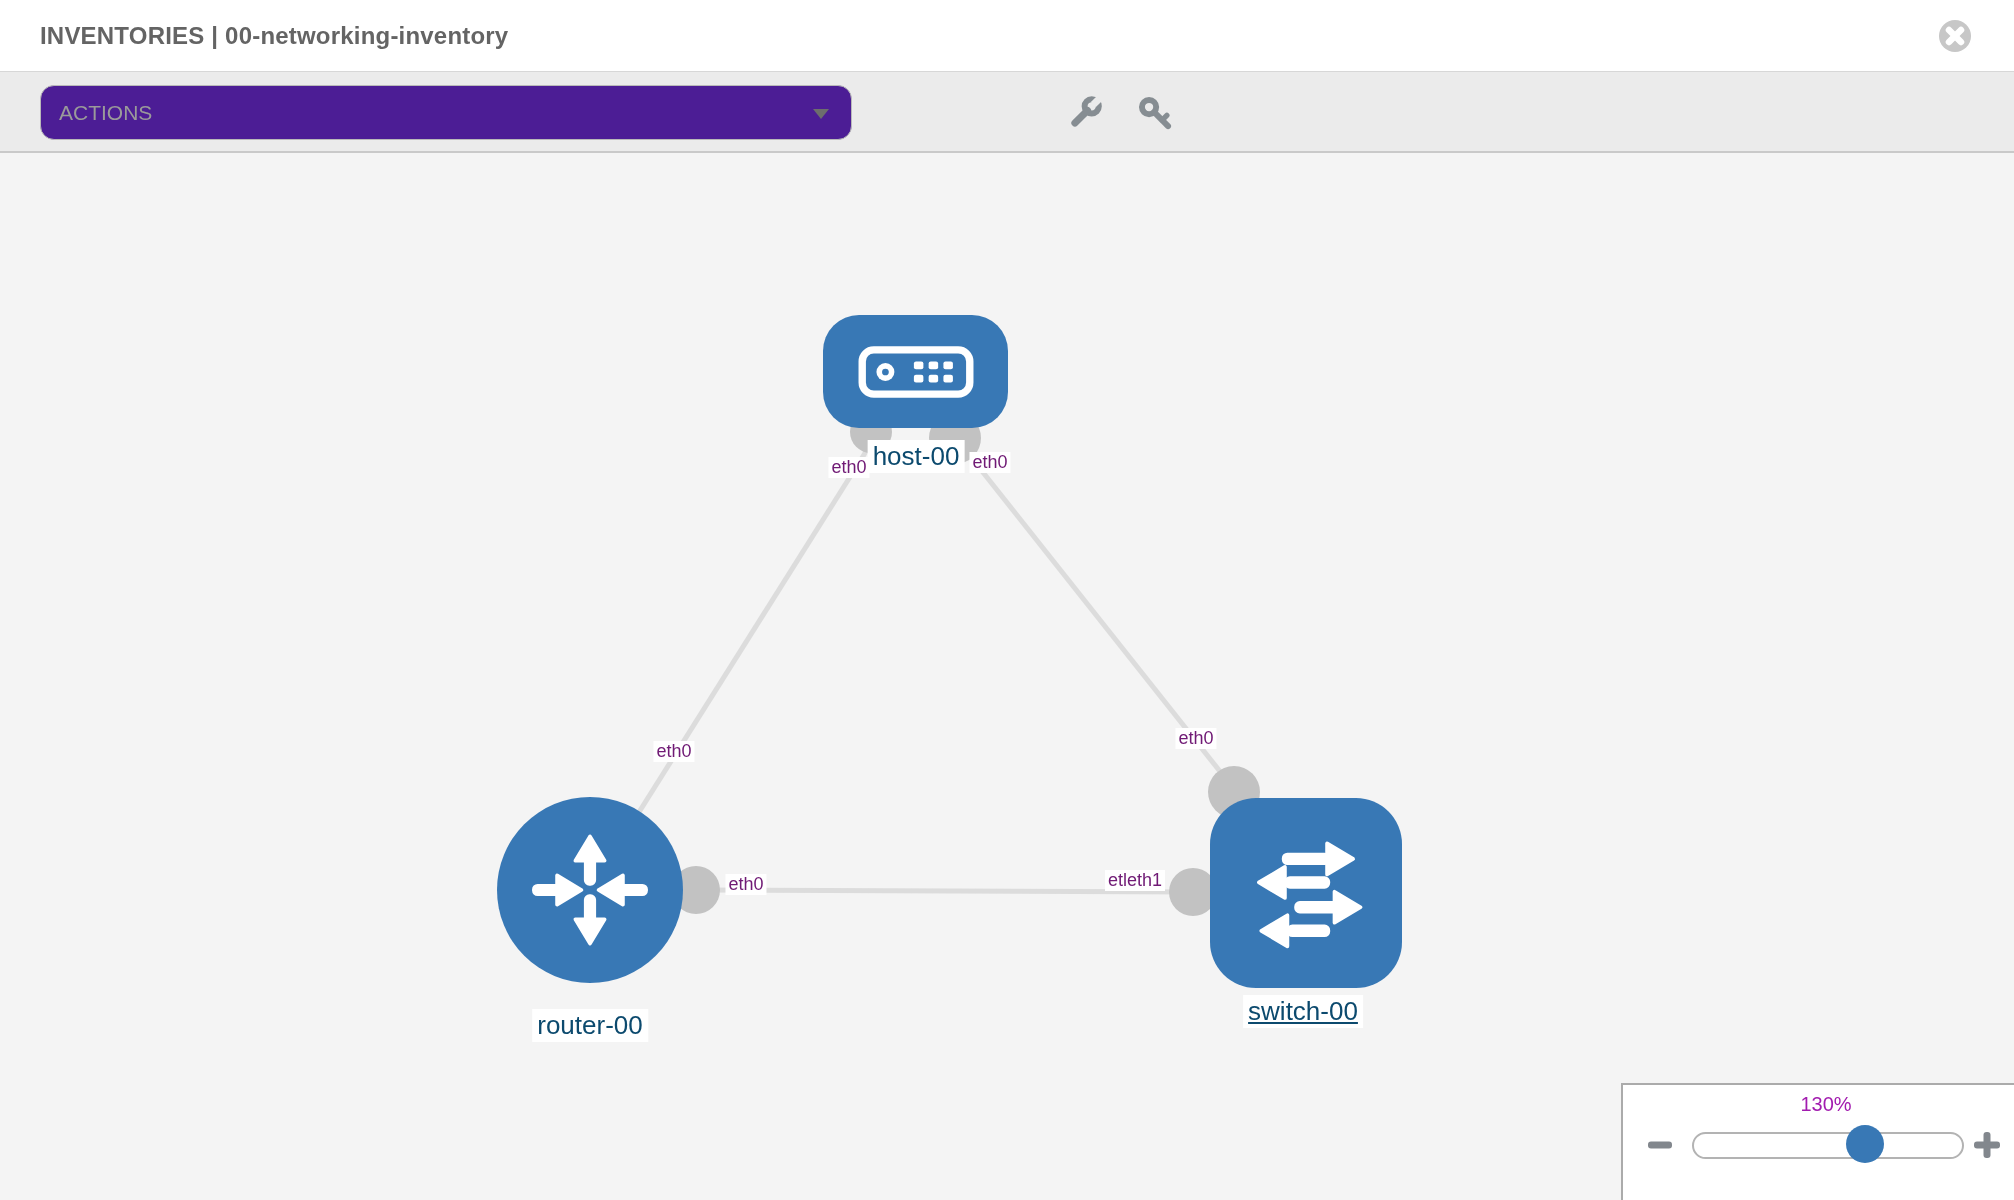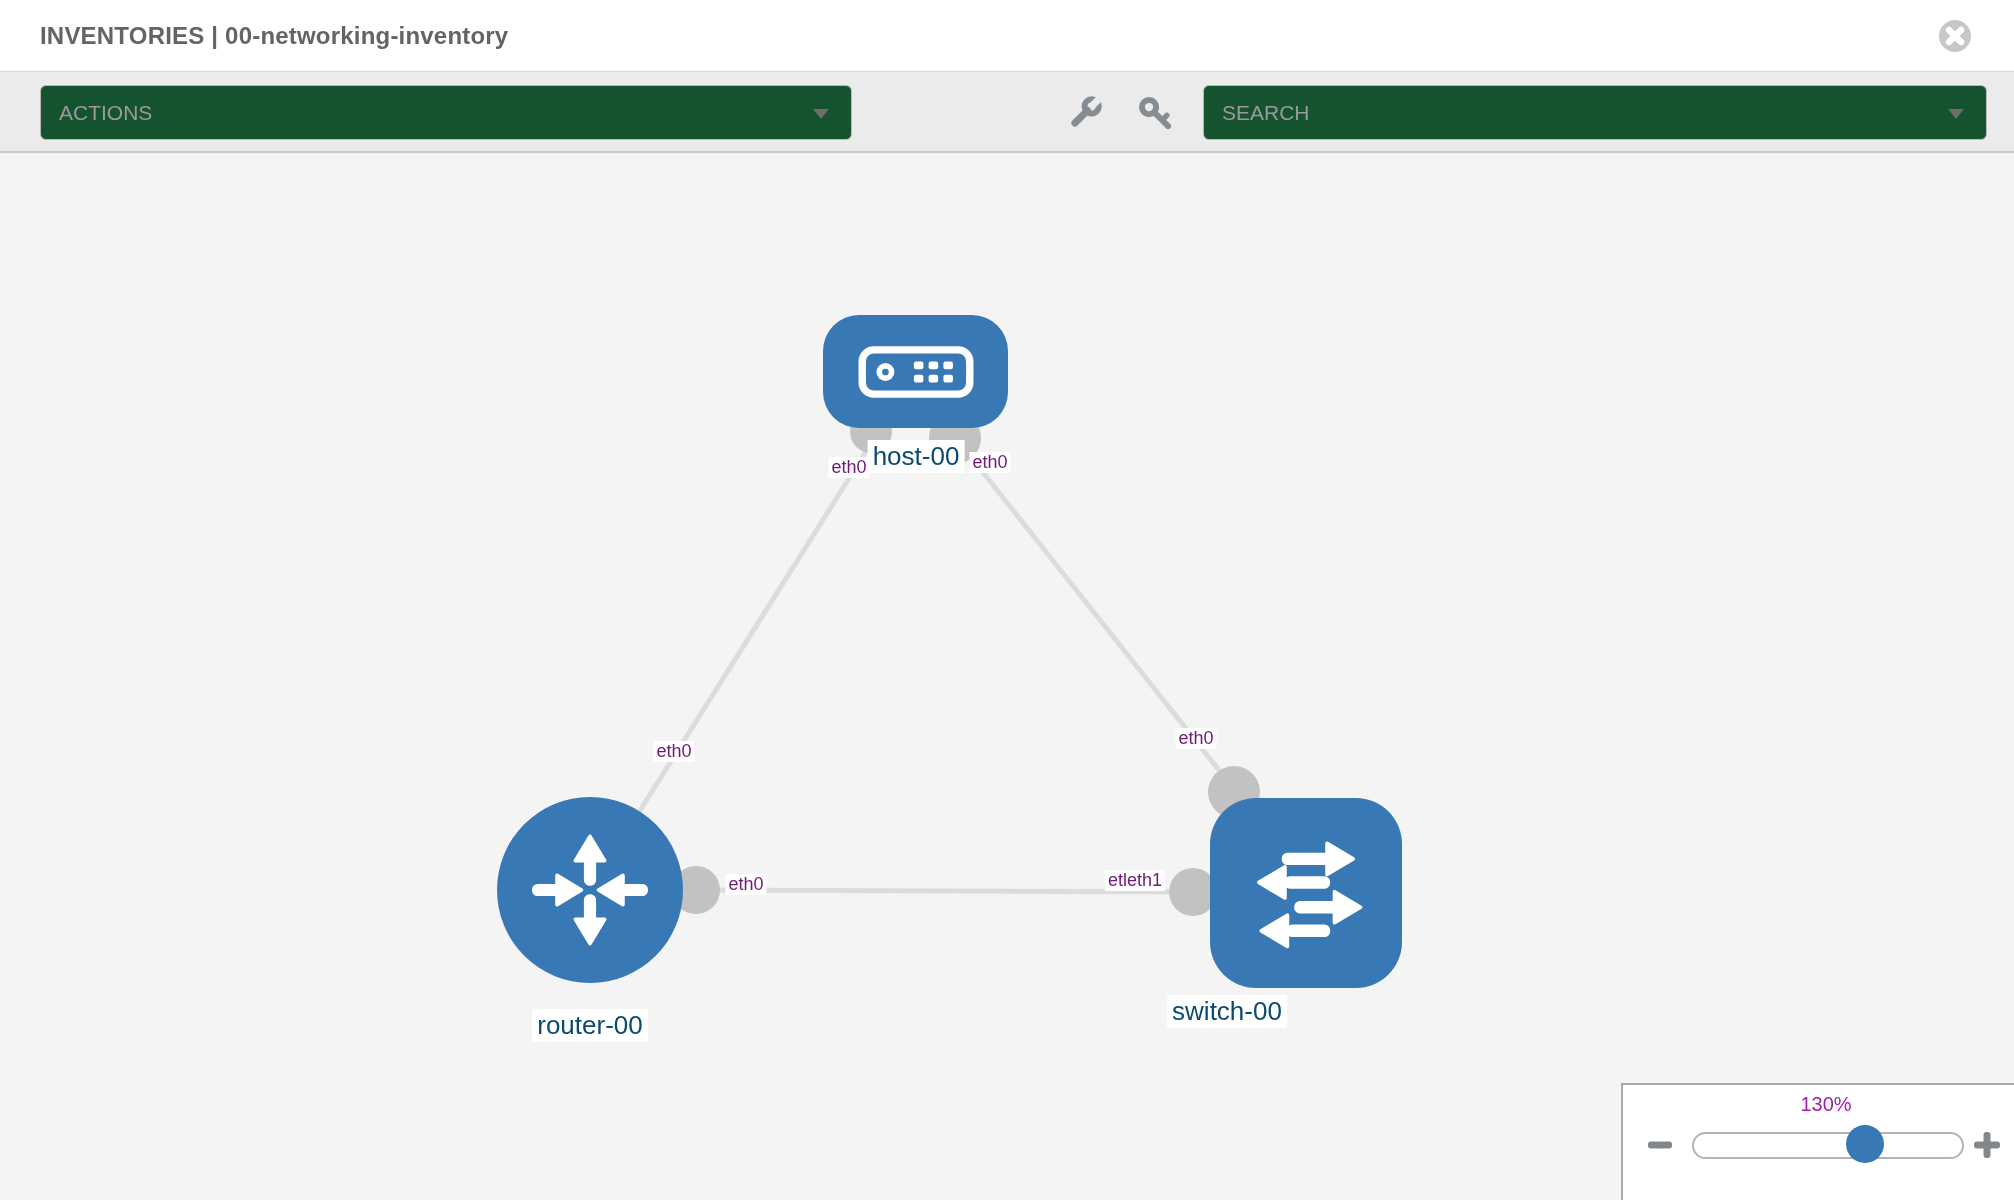--- a/index.html
+++ b/index.html
@@ -9,22 +9,22 @@
   
   .header{position:absolute;left:0;top:0;width:2014px;height:71px;background:#fff;
           border-bottom:1px solid #d7d7d7;}
   .title{position:absolute;left:40px;top:0;line-height:71px;font-size:24px;font-weight:bold;
          color:#646464;letter-spacing:.2px;}
   .close-btn{position:absolute;right:42px;top:19px;width:34px;height:34px;cursor:pointer;}
 
   
   .toolbar{position:absolute;left:0;top:72px;width:2014px;height:79px;background:#ebebeb;
            border-bottom:2px solid #c9c9c9;}
-  .combo{position:absolute;top:13px;height:53px;background:#14532d;border:1px solid #b9b9b9;
-         border-radius:6px;cursor:pointer;}
+  .combo{position:absolute;top:13px;height:53px;background:#4c1d95;border:1px solid #b9b9b9;
+         border-radius:14px;cursor:pointer;}
   .combo .combo-text{position:absolute;left:18px;top:0;line-height:53px;font-size:21px;color:#9a9a9a;}
   .caret{position:absolute;right:22px;top:23px;width:0;height:0;
          border-left:8px solid transparent;border-right:8px solid transparent;
          border-top:10px solid #6d6d6d;}
   .combo-actions{left:40px;width:810px;}
   .combo-search{left:1203px;width:782px;}
   .tool-icon-btn{position:absolute;top:22px;width:38px;height:38px;cursor:pointer;}
   .btn-wrench{left:1066px;}
   .btn-key{left:1136px;}
 
@@ -110,21 +110,21 @@
       <polygon points="-38,-8.5 -17,-21 -17,4"></polygon>
       <rect x="-8" y="8" width="34" height="7" rx="3"></rect>
       <polygon points="44,11.5 23,-1 23,24"></polygon>
       <rect x="-14" y="27" width="32" height="7" rx="3"></rect>
       <polygon points="-36,30.5 -15,18 -15,43"></polygon>
     </svg>
   </div>
 
   <div class="nlabel" style="left:916px;top:440px;">host-00</div>
   <div class="nlabel" style="left:590px;top:997px;margin-top:12px;">router-00</div>
-  <div class="nlabel" style="left:1227px;top:995px;">switch-00</div>
+  <div class="nlabel" style="left:1303px;top:995px;text-decoration:underline;">switch-00</div>
 
   <div class="elabel" style="left:849px;top:457px;">eth0</div>
   <div class="elabel" style="left:990px;top:452px;">eth0</div>
   <div class="elabel" style="left:674px;top:741px;">eth0</div>
   <div class="elabel" style="left:746px;top:874px;">eth0</div>
   <div class="elabel" style="left:1196px;top:728px;">eth0</div>
   <div class="elabel" style="left:1135px;top:870px;">etleth1</div>
 
   <div class="header">
     <div class="title">INVENTORIES | 00-networking-inventory</div>
@@ -154,24 +154,20 @@
     </div>
 
     <div class="tool-icon-btn btn-key">
       <svg width="38" height="38" viewBox="0 0 32 32">
         <circle cx="11" cy="11" r="6" fill="none" stroke="#868d92" stroke-width="5"></circle>
         <line x1="15.5" y1="15.5" x2="27" y2="27" stroke="#868d92" stroke-width="5" stroke-linecap="round"></line>
         <line x1="22" y1="22" x2="26" y2="18" stroke="#868d92" stroke-width="4.5" stroke-linecap="round"></line>
       </svg>
     </div>
 
-    <div class="combo combo-search">
-      <span class="combo-text">SEARCH</span>
-      <span class="caret"></span>
-    </div>
   </div>
 
   <div class="zoom-panel">
     <div class="zoom-value">130%</div>
     <div class="zoom-btn zoom-minus">
       <svg width="30" height="30" viewBox="0 0 30 30">
         <rect x="2" y="11.5" width="24" height="7" rx="3" fill="#82878d"></rect>
       </svg>
     </div>
     <div class="zoom-track"></div>

